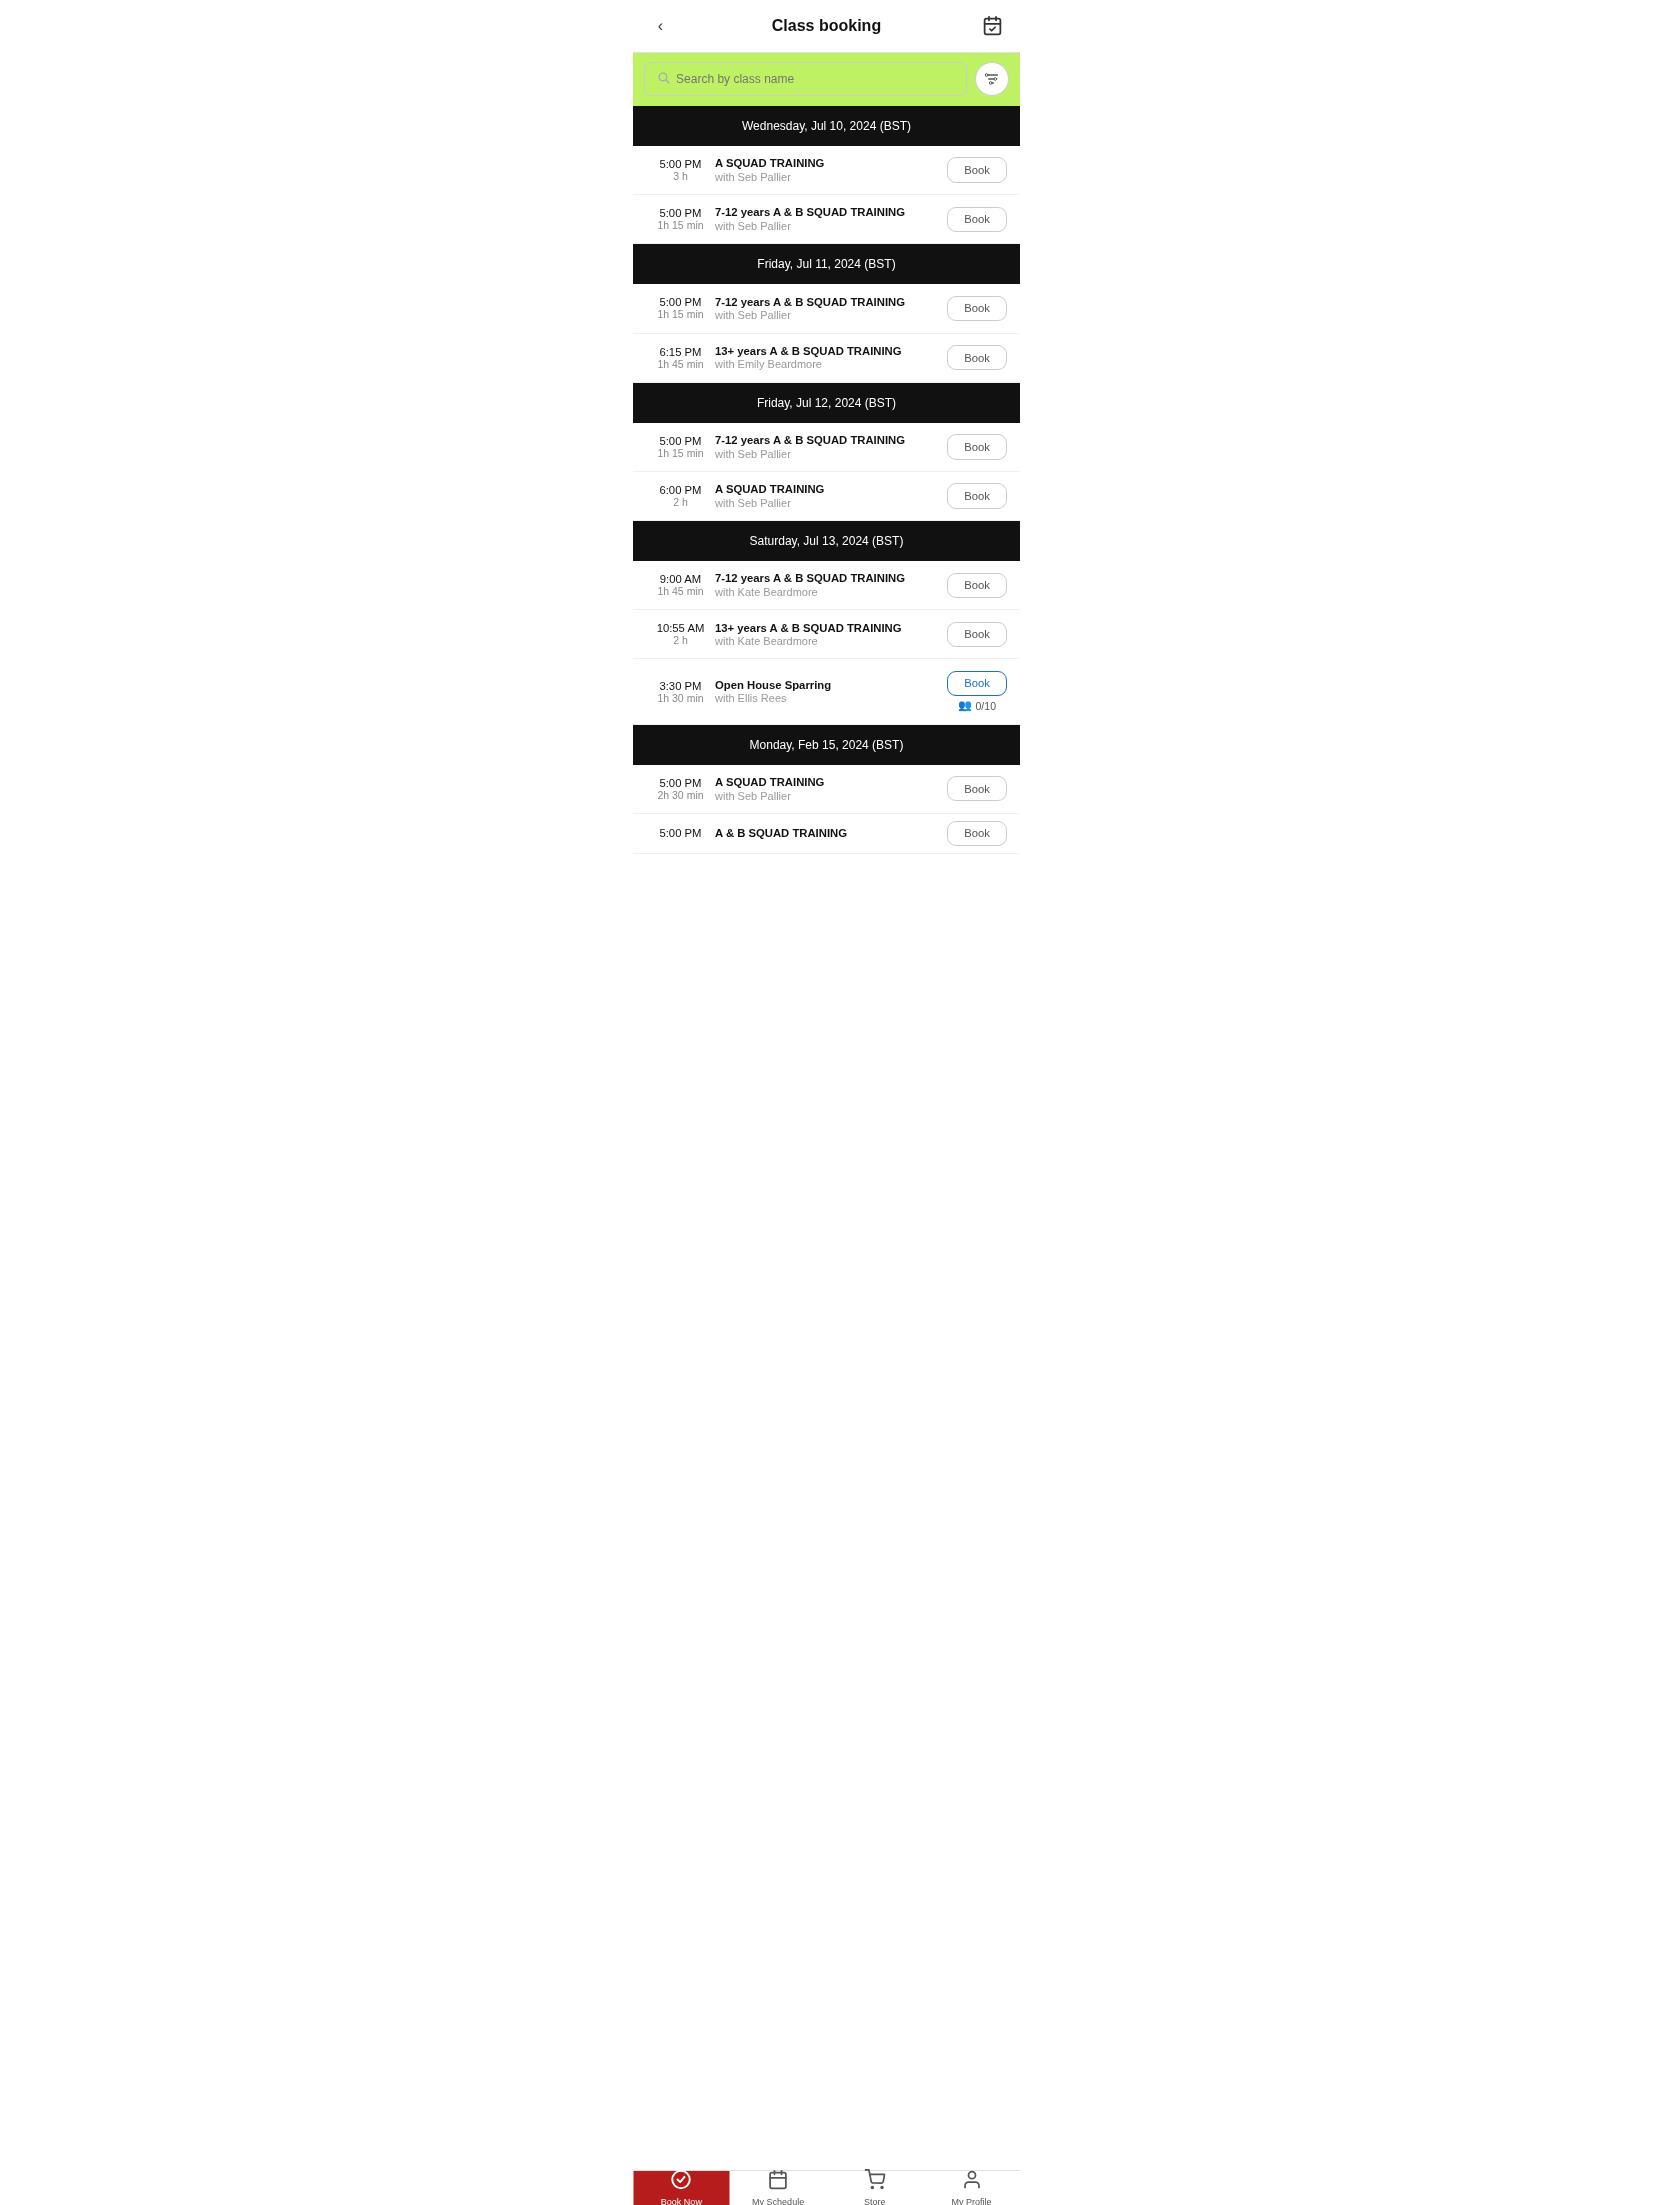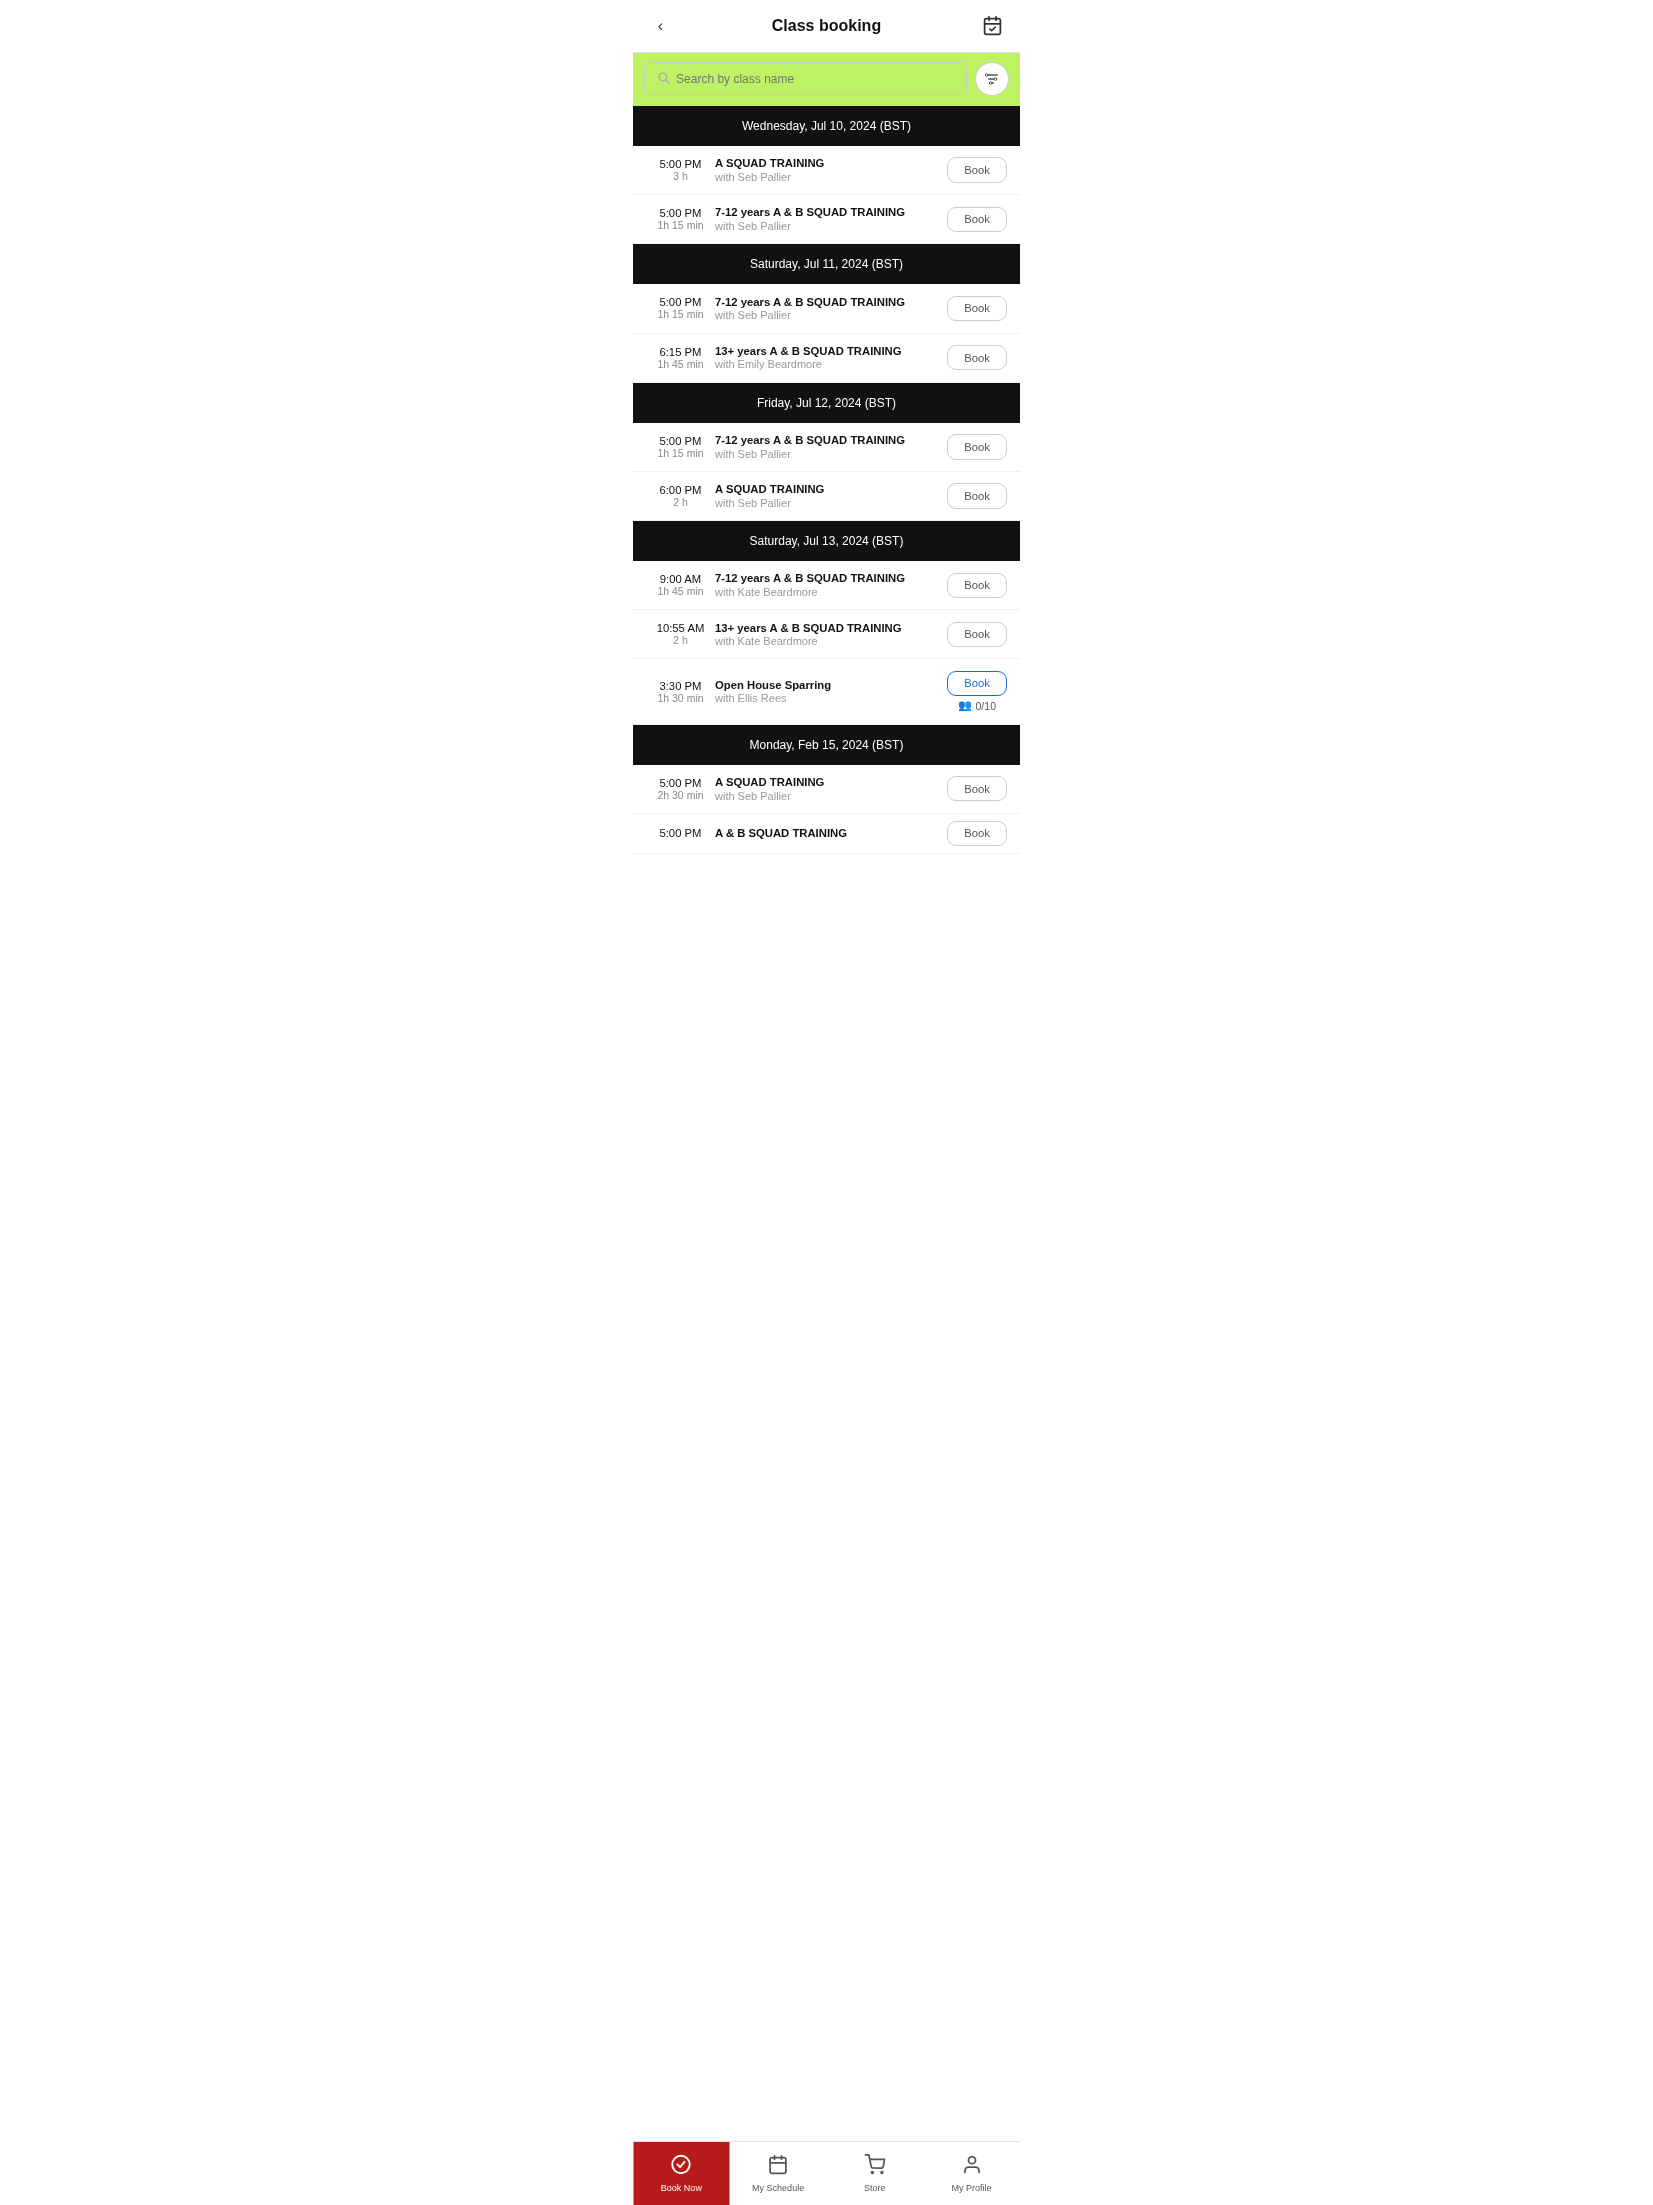--- a/index.html
+++ b/index.html
@@ -178,21 +178,21 @@
     .bottom-nav {
       display: flex;
       position: fixed;
       bottom: 0;
       left: 50%;
       transform: translateX(-50%);
       width: 100%;
       max-width: 387px;
       background: #fff;
       border-top: 0.8px solid #e0e0e0;
-      height: 64px;
+      height: 35px;
     }
     .nav-item {
       flex: 1;
       display: flex;
       flex-direction: column;
       align-items: center;
       justify-content: center;
       cursor: pointer;
       gap: 2.4px;
       font-size: 9px;
@@ -270,21 +270,21 @@
         <div class="class-time-duration">1h 15 min</div>
       </div>
       <div class="class-info">
         <div class="class-name">7-12 years A &amp; B SQUAD TRAINING</div>
         <div class="class-instructor">with Seb Pallier</div>
       </div>
       <div class="class-action">
         <button class="book-btn">Book</button>
       </div>
     </div>
-    <div class="date-header">Saturday, Jul 11, 2024 (BST)</div>
+    <div class="date-header">Friday, Jul 11, 2024 (BST)</div>
     <div class="class-item">
       <div class="class-time">
         <div class="class-time-main">5:00 PM</div>
         <div class="class-time-duration">1h 15 min</div>
       </div>
       <div class="class-info">
         <div class="class-name">7-12 years A &amp; B SQUAD TRAINING</div>
         <div class="class-instructor">with Seb Pallier</div>
       </div>
       <div class="class-action">

